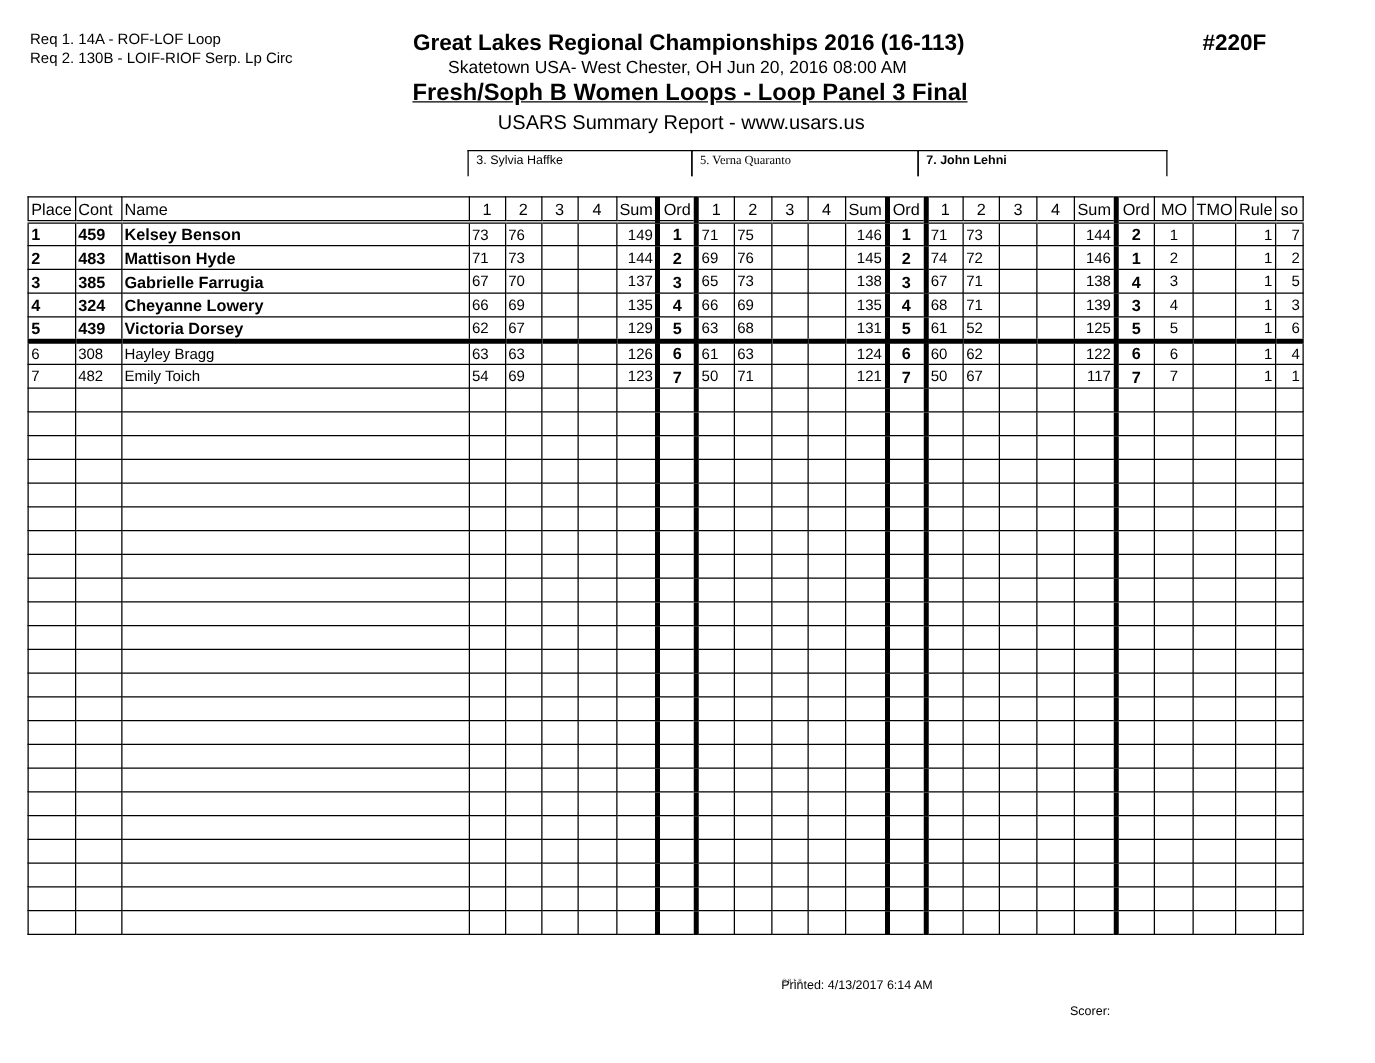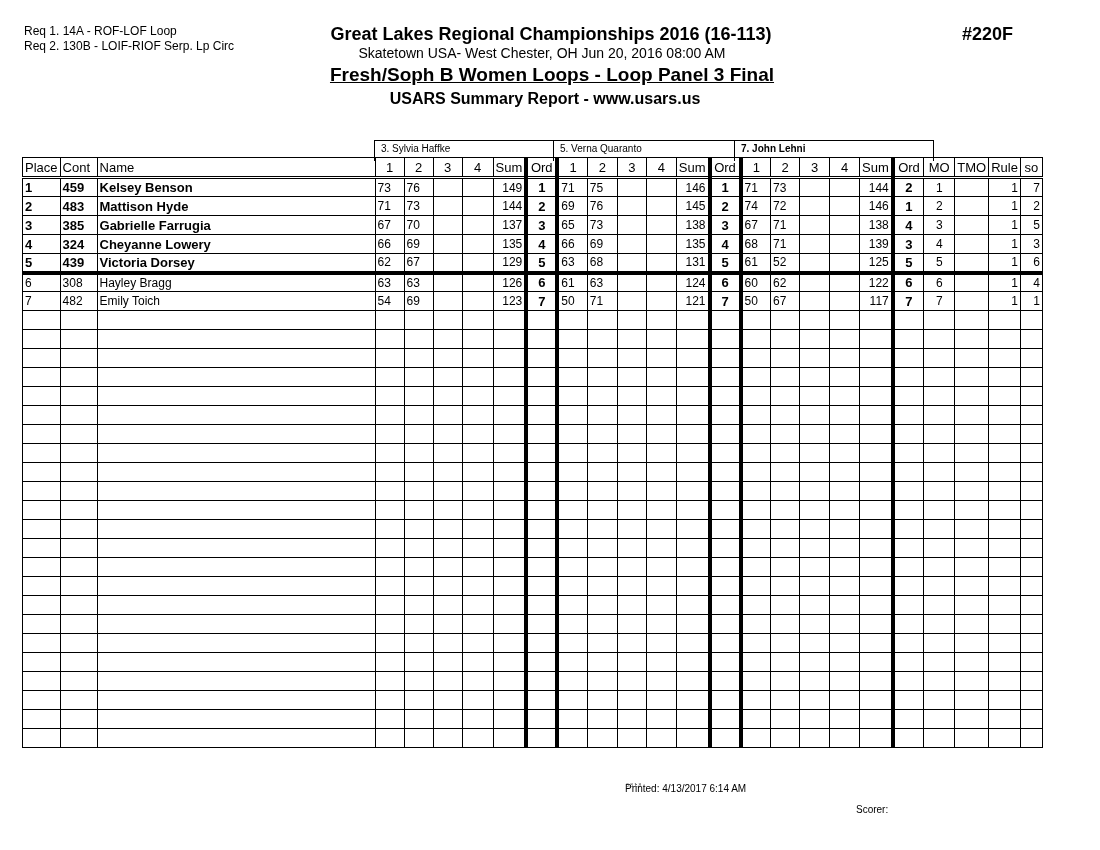--- a/index.html
+++ b/index.html
@@ -3,26 +3,26 @@
 <meta charset="utf-8">
 <style>
   html, body { margin: 0; padding: 0; background: #ffffff; }
   body { width: 1100px; height: 850px; position: relative; overflow: hidden;
          font-family: "Liberation Sans", sans-serif; color: #000; }
   .abs { position: absolute; white-space: nowrap; }
   .req { font-size: 12px; line-height: 15px; }
   .title1 { font-size: 18px; font-weight: bold; }
   .title2 { font-size: 14px; }
   .title3 { font-size: 19px; font-weight: bold; }
-  .title4 { font-size: 16px; font-weight: bold; }
+  .title4 { font-size: 16px; }
   .eventnum { font-size: 18px; font-weight: bold; text-align: right; }
   .center { transform: translateX(-50%); }
 
   
-  .judge-box { position: absolute; top: 140px; height: 21px; border: 1px solid #000; border-bottom: none;
+  .judge-box { position: absolute; top: 120px; height: 21px; border: 1px solid #000; border-bottom: none;
                box-sizing: border-box; font-size: 10px; padding: 2px 0 0 6px; }
 
   table.grid { position: absolute; left: 22px; top: 157px; border-collapse: collapse; table-layout: fixed; }
   table.grid td { border: 1px solid #000; height: 19px; padding: 0 2px; font-size: 12px;
                   overflow: hidden; white-space: nowrap; box-sizing: border-box; }
   table.grid tr.hdr td { font-size: 13px; height: 20px; border-bottom: 3px double #000; vertical-align: bottom; padding-bottom: 1px; }
   table.grid td.c { text-align: center; }
   table.grid td.r { text-align: right; }
   table.grid td.l { text-align: left; }
   table.grid td.thickR { border-right: 4px solid #000; }
@@ -42,21 +42,21 @@
 </div>
 <div class="abs title1 center" style="left:551px; top:24px;">Great Lakes Regional Championships 2016 (16-113)</div>
 <div class="abs title2 center" style="left:542px; top:45px;">Skatetown USA- West Chester, OH  Jun 20, 2016  08:00 AM</div>
 <div class="abs title3 center" style="left:552px; top:64px;text-decoration:underline;">Fresh/Soph B Women Loops - Loop Panel 3 Final</div>
 <div class="abs title4 center" style="left:545px; top:90px;">USARS Summary Report - www.usars.us</div>
 <div class="abs eventnum" style="left:962px; top:24px;">#220F</div>
 
 <div class="judge-box" style="left:374px; width:180px;">
   <span>3.  Sylvia Haffke</span>
 </div>
-<div class="judge-box" style="left:553px; width:182px;">
+<div class="judge-box" style="left:553px; width:182px;font-family:Liberation Serif, serif;">
   <span>5.  Verna Quaranto</span>
 </div>
 <div class="judge-box" style="left:734px; width:200px;font-weight:bold;">
   <span>7.  John Lehni</span>
 </div>
 
 <table class="grid">
   <colgroup>
     <col style="width:37px">
       <col style="width:37px">

